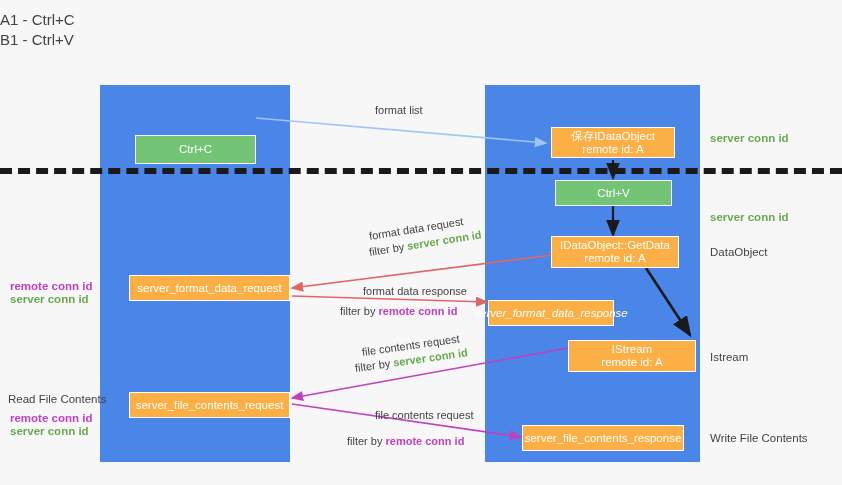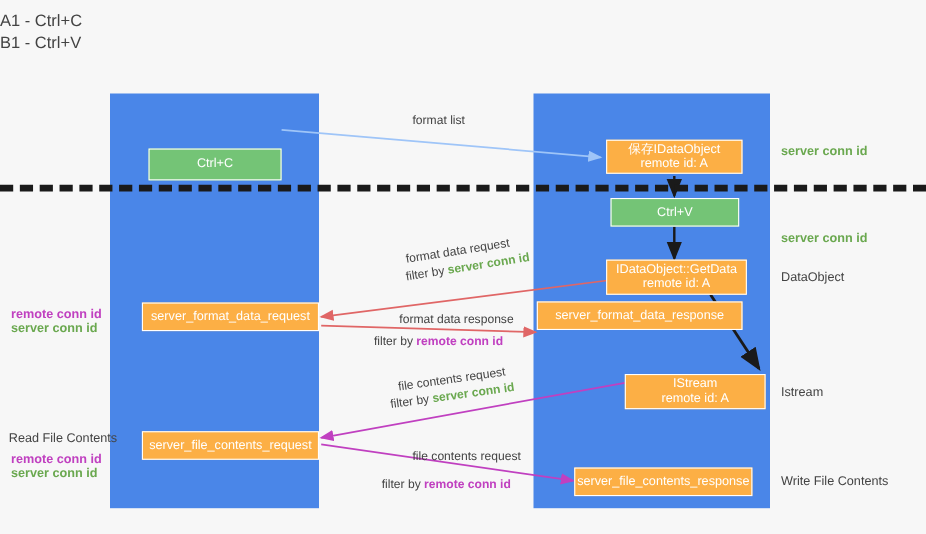--- a/index.html
+++ b/index.html
@@ -150,21 +150,21 @@
   <div class="node orange" style="left:551px; top:127px; width:124px; height:31px;">保存IDataObject
 remote id: A</div>
 
   <div class="node green" style="left:555px; top:180px; width:117px; height:26px;">Ctrl+V</div>
 
   <div class="node orange" style="left:551px; top:236px; width:128px; height:32px;">IDataObject::GetData
 remote id: A</div>
 
   <div class="node orange" style="left:129px; top:275px; width:161px; height:26px;">server_format_data_request</div>
 
-  <div class="node orange" style="left:488px; top:274px; width:187px; height:26px;">server_format_data_response</div>
+  <div class="node orange" style="left:488px; top:300px; width:126px; height:26px;font-style:italic;">server_format_data_response</div>
 
   <div class="node orange" style="left:568px; top:340px; width:128px; height:32px;">IStream
 remote id: A</div>
 
   <div class="node orange" style="left:129px; top:392px; width:161px; height:26px;">server_file_contents_request</div>
 
   <div class="node orange" style="left:522px; top:425px; width:162px; height:26px;">server_file_contents_response</div>
 
   <div class="edge-label" style="left:375px; top:103px;">format list</div>
 

